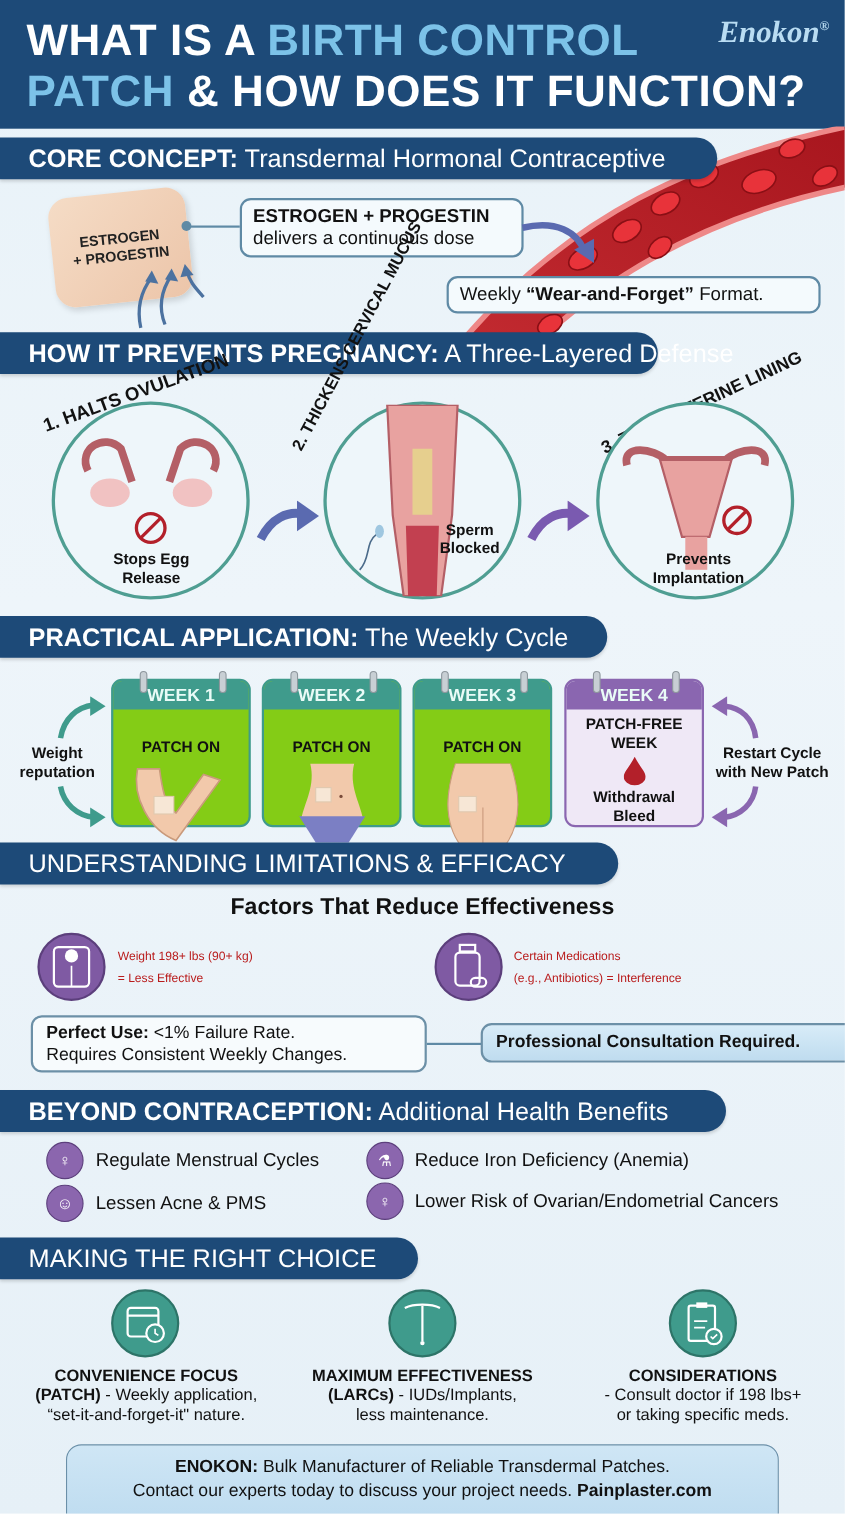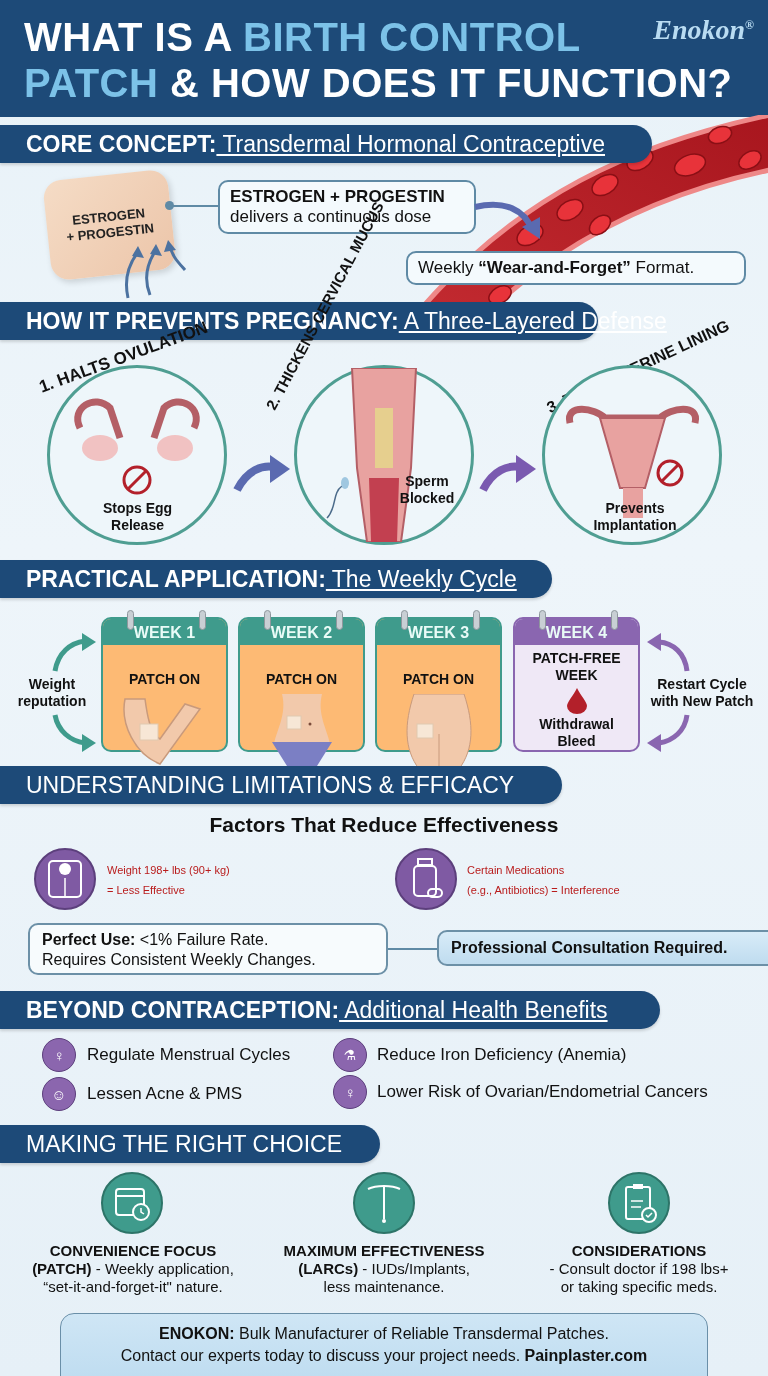--- a/index.html
+++ b/index.html
@@ -24,21 +24,21 @@
 
   
   .banner {
     position: absolute; left: 0; height: 38px;
     background: #1d4a78; color: #fff;
     border-radius: 0 20px 20px 0;
     padding-left: 26px; font-size: 23px; line-height: 38px; white-space: nowrap;
     box-shadow: 0 2px 3px rgba(0,0,0,0.15);
   }
   .banner b { font-weight: 700; }
-  .banner span.light { font-weight: 400; text-decoration: underline; }
+  .banner span.light { font-weight: 400; }
 
   
   .patch {
     position: absolute; left: 47px; top: 175px; width: 125px; height: 100px;
     background: linear-gradient(135deg,#f5dcc6,#ecc5a9);
     border-radius: 18px; transform: rotate(-6deg);
     box-shadow: 2px 3px 6px rgba(0,0,0,0.15);
     display: flex; align-items: center; justify-content: center; text-align: center;
     font-size: 13px; font-weight: 700; line-height: 16px; color: #222;
   }
@@ -53,21 +53,21 @@
   .defense-circle {
     position: absolute; width: 180px; height: 180px; border-radius: 50%;
     border: 3px solid #4f9e92; background: #eef6fa;
   }
   .def-title { position: absolute; font-size: 17px; font-weight: 800; color: #111; white-space: nowrap; text-align:center; }
   .def-caption { position: absolute; font-size: 14px; font-weight: 700; text-align: center; line-height: 17px; color: #111; }
 
   
   .cal {
     position: absolute; top: 617px; width: 127px; height: 135px;
-    border: 2px solid #3f9b8c; border-radius: 10px; background: #fdba74; overflow: visible;
+    border: 2px solid #3f9b8c; border-radius: 10px; background: #84cc16; overflow: visible;
   }
   .cal .cal-head { height: 26px; background: #3f9b8c; color: #e9fbf7; font-weight: 800; font-size: 16px; text-align: center; line-height: 28px; border-radius: 8px 8px 0 0; }
   .cal .cal-body { text-align: center; font-size: 14px; font-weight: 800; padding-top: 26px; color: #111; line-height: 17px; }
   .cal.purple { border-color: #8a66b0; background: #efe8f6; }
   .cal.purple .cal-head { background: #8a66b0; }
   .ring { position: absolute; top: -9px; width: 7px; height: 20px; border-radius: 4px; background: #c8cfd4; border: 1px solid #8e979d; }
 
   
   .purple-icon { position: absolute; width: 62px; height: 62px; border-radius: 50%; background: #7f5aa3; border: 2px solid #5c3f7c; display:flex; align-items:center; justify-content:center; }
   .factor-text { position: absolute; font-size: 11px; line-height: 20px; color: #b91c1c; }

